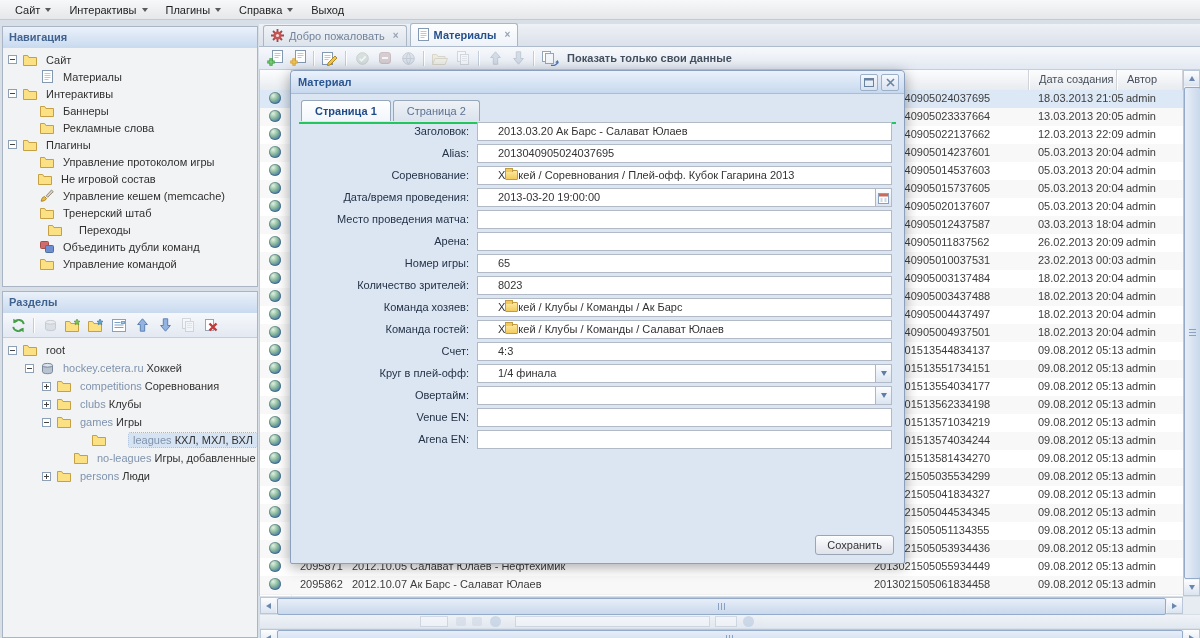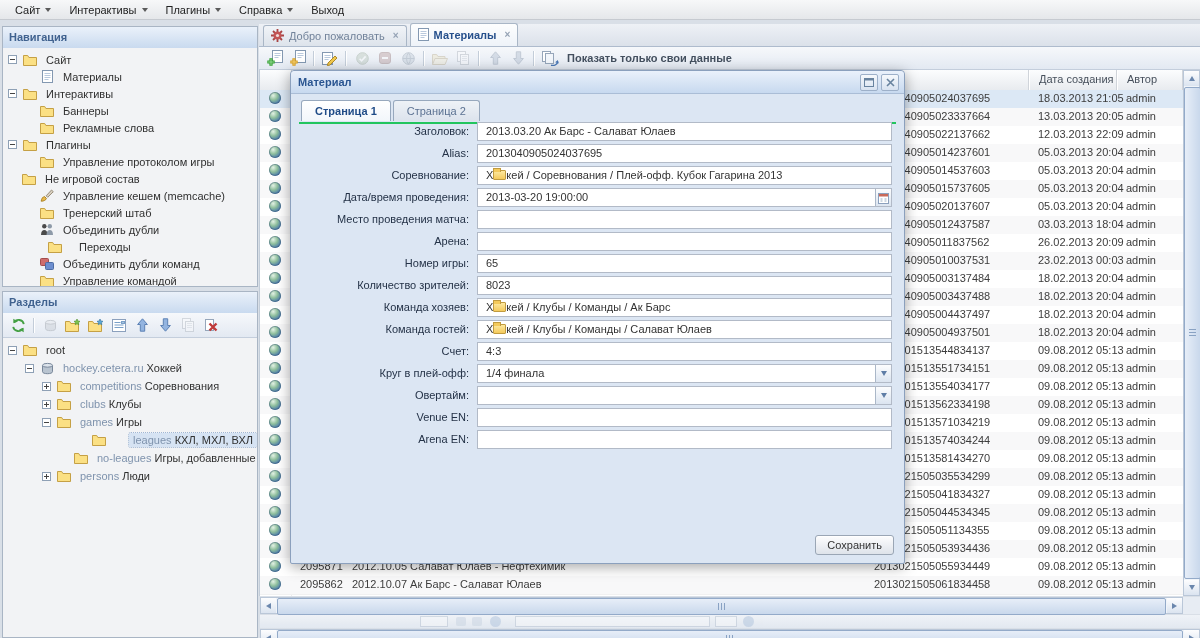--- a/index.html
+++ b/index.html
@@ -109,21 +109,21 @@
   .dlg-tools{margin-left:auto;display:flex;gap:3px}
   .dlg-tool{width:16px;height:15px;border:1px solid #9db0c9;border-radius:2px;
     background:linear-gradient(#f6f9fc,#d8e2f0);display:flex;align-items:center;justify-content:center}
   .dialog-tabs{position:absolute;left:8px;right:8px;top:29px;height:22px;border-bottom:2px solid #22c55e;display:flex;gap:2px;padding-left:2px}
   .dtab{height:21px;line-height:20px;padding:0 13px;border:1px solid #97a8bd;border-bottom:none;border-radius:3px 3px 0 0;
     background:linear-gradient(#eef2f7,#dce3ed);color:#5c7292;box-sizing:border-box}
   .dtab.active{background:linear-gradient(#ffffff,#f2f6fb);color:#1f4b87;font-weight:bold}
   .frow{position:absolute;left:8px;right:8px;height:20px}
   .flabel{position:absolute;left:0;width:170px;text-align:right;line-height:19px;color:#243247}
   .finput{position:absolute;left:178px;right:4px;height:19px;background:#fff;border:1px solid #b2bac7;box-sizing:border-box;
-    line-height:17px;padding-left:8px;white-space:nowrap;overflow:hidden}
+    line-height:17px;padding-left:20px;white-space:nowrap;overflow:hidden}
   .val-folder{display:inline-block;width:13px;height:10px;margin:0 0 -1px 0;position:relative;
     background:linear-gradient(#fde9a0,#f4ca5c);border:1px solid #c19b3f;border-radius:1px;box-sizing:border-box}
   .val-folder::before{content:"";position:absolute;left:-1px;top:-3px;width:6px;height:3px;background:#f4ca5c;border:1px solid #c19b3f;border-bottom:none}
   .trigger{position:absolute;right:-1px;top:-1px;width:17px;height:19px;border:1px solid #aab7c8;box-sizing:border-box;
     background:linear-gradient(#fcfdfe,#dbe4f0);display:flex;align-items:center;justify-content:center}
   .combo-arrow{width:0;height:0;border-left:3.5px solid transparent;border-right:3.5px solid transparent;border-top:5px solid #5e7da6}
   .dialog-footer{position:absolute;right:10px;bottom:8px;display:flex;gap:5px}
   .dbtn{font-family:inherit;font-size:11px;color:#333;padding:3px 11px;border:1px solid #9aa6b5;border-radius:3px;
     background:linear-gradient(#fdfdfe,#dee3ea);box-shadow:0 1px 0 rgba(255,255,255,.8) inset;cursor:default}
 </style>
@@ -214,21 +214,21 @@
       </div>
       <div class="tnode" style="padding-left: 22px;">
         <span class="exp-sp"></span>
         <span class="ticon">
           <svg width="14" height="12" viewBox="0 0 14 12">
             <path d="M.5 11.5v-10h4.2l1.2 2h7.6v8z" fill="#fbe084" stroke="#c5a045"></path>
           </svg>
         </span>
         <span class="tlabelwrap"><span class="tlabel">Управление протоколом игры</span></span>
       </div>
-      <div class="tnode" style="padding-left: 4px;">
+      <div class="tnode" style="padding-left: 20px;">
         <span class="exp-sp"></span>
         <span class="ticon">
           <svg width="14" height="12" viewBox="0 0 14 12">
             <path d="M.5 11.5v-10h4.2l1.2 2h7.6v8z" fill="#fbe084" stroke="#c5a045"></path>
           </svg>
         </span>
         <span class="tlabelwrap"><span class="tlabel">Не игровой состав</span></span>
       </div>
       <div class="tnode" style="padding-left: 22px;">
         <span class="exp-sp"></span>
@@ -241,32 +241,20 @@
         <span class="tlabelwrap"><span class="tlabel">Управление кешем (memcache)</span></span>
       </div>
       <div class="tnode" style="padding-left: 22px;">
         <span class="exp-sp"></span>
         <span class="ticon">
           <svg width="14" height="12" viewBox="0 0 14 12">
             <path d="M.5 11.5v-10h4.2l1.2 2h7.6v8z" fill="#fbe084" stroke="#c5a045"></path>
           </svg>
         </span>
         <span class="tlabelwrap"><span class="tlabel">Тренерский штаб</span></span>
-      </div>
-      <div class="tnode" style="padding-left: 22px;">
-        <span class="exp-sp"></span>
-        <span class="ticon">
-          <svg width="14" height="13" viewBox="0 0 14 13">
-            <circle cx="4.3" cy="3.2" r="2.2" fill="#4a4a4a"></circle>
-            <path d="M1 12c0-3.2 1.4-5 3.3-5s3.3 1.8 3.3 5z" fill="#4a4a4a"></path>
-            <circle cx="9.8" cy="3.2" r="2.2" fill="#8e9aa8"></circle>
-            <path d="M6.5 12c0-3.2 1.4-5 3.3-5s3.2 1.8 3.2 5z" fill="#8e9aa8"></path>
-          </svg>
-        </span>
-        <span class="tlabelwrap"><span class="tlabel">Объединить дубли</span></span>
       </div>
       <div class="tnode" style="padding-left: 22px; gap: 8px;">
         <span class="exp-sp"></span>
         <span class="ticon">
           <svg width="14" height="12" viewBox="0 0 14 12">
             <path d="M.5 11.5v-10h4.2l1.2 2h7.6v8z" fill="#fbe084" stroke="#c5a045"></path>
           </svg>
         </span>
         <span class="tlabelwrap"><span class="tlabel">Переходы</span></span>
       </div>

